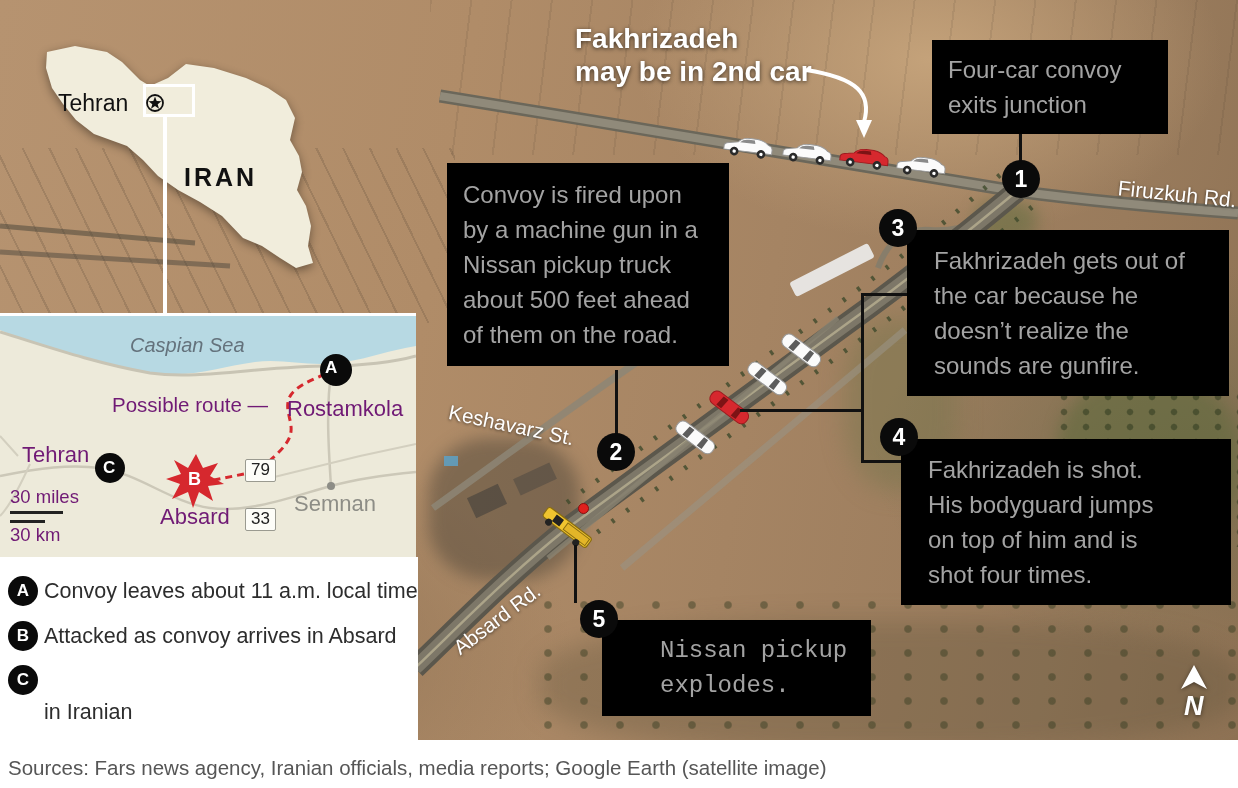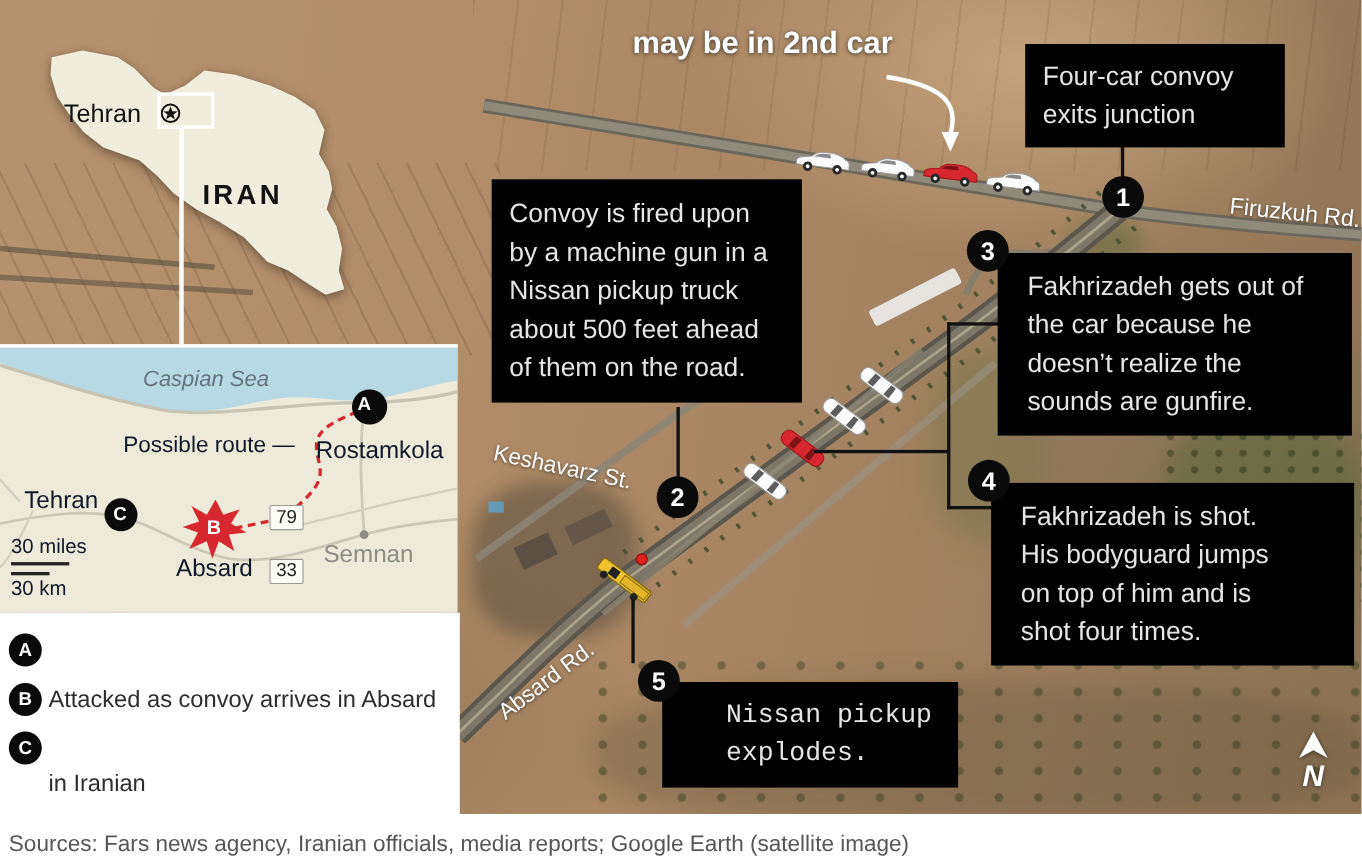--- a/index.html
+++ b/index.html
@@ -26,30 +26,30 @@
     background:radial-gradient(circle at 6px 5px, rgba(40,52,26,.55) 2.6px, rgba(0,0,0,0) 3.8px);
     background-size:22px 15px;}
   svg.layer{position:absolute;left:0;top:0;pointer-events:none;}
   
   .detailmap{position:absolute;left:0;top:313px;width:416px;height:244px;
     background:#edeada;border-top:3px solid #fff;}
   .legend{position:absolute;left:0;top:557px;width:418px;height:183px;background:#fff;}
   .sourcebar{position:absolute;left:0;top:740px;width:1238px;height:48px;background:#fff;}
   .sourcebar .src{position:absolute;left:8px;top:16px;font-size:20.5px;color:#565656;}
   
-  .mlabel{position:absolute;color:#0f172a;white-space:nowrap;}
+  .mlabel{position:absolute;color:#701a75;white-space:nowrap;}
   .shield{position:absolute;width:31px;height:23px;background:#fdfdf8;border:1.5px solid #9a9a90;
     border-radius:2px;color:#222;font-size:17px;text-align:center;line-height:20px;}
   .scalebar{position:absolute;height:2.5px;background:#222;}
   
   .lrow-badge{position:absolute;width:30px;height:30px;border-radius:50%;background:#0a0a0a;color:#fff;
     font-weight:bold;font-size:17px;text-align:center;line-height:30px;left:8px;}
   .ltext{position:absolute;left:44px;font-size:21.5px;color:#2d2d2d;white-space:nowrap;}
   
-  .callout{position:absolute;background:#000;color:#e5e5e5;font-size:24px;line-height:35px;}
+  .callout{position:absolute;background:#000;color:#a3a3a3;font-size:24px;line-height:35px;}
   .num{position:absolute;width:38px;height:38px;border-radius:50%;background:#0a0a0a;color:#fff;
     font-weight:bold;font-size:23px;text-align:center;line-height:38px;}
   .cline{position:absolute;background:#111;}
   .roadlabel{position:absolute;color:#fff;white-space:nowrap;
     text-shadow:0 1px 3px rgba(0,0,0,.55);}
   .fakh{position:absolute;left:575px;top:22px;color:#fff;font-weight:bold;font-size:28px;line-height:33px;
     text-shadow:0 1px 4px rgba(0,0,0,.65);}
   .inset-label{position:absolute;color:#111;white-space:nowrap;}
   .locator{position:absolute;left:143px;top:84px;width:52px;height:33px;border:3px solid #fff;}
   .vline{position:absolute;left:163px;top:117px;width:3.5px;height:199px;background:#fff;}
@@ -205,31 +205,33 @@
     <div class="mlabel" style="left:160px;top:188px;font-size:22px;">Absard</div>
     <div class="mlabel" style="left:294px;top:175px;font-size:22px;color:#8d8d86;">Semnan</div>
     <div class="mlabel" style="left:10px;top:170px;font-size:18.5px;">30 miles</div>
     <div class="scalebar" style="left:10px;top:195px;width:53px;"></div>
     <div class="scalebar" style="left:10px;top:204px;width:35px;"></div>
     <div class="mlabel" style="left:10px;top:208px;font-size:18.5px;">30 km</div>
   </div>
 
   <div class="legend">
     <div class="lrow-badge" style="top:19px;">A</div>
+    <div class="ltext" style="top:22px;">Convoy leaves about 11 a.m. local time</div>
     <div class="lrow-badge" style="top:64px;">B</div>
     <div class="ltext" style="top:67px;">Attacked as convoy arrives in Absard</div>
     <div class="lrow-badge" style="top:108px;">C</div>
     <div class="ltext" style="top:143px;">in Iranian</div>
   </div>
 
   <div class="sourcebar">
     <div class="src">Sources: Fars news agency, Iranian officials, media reports; Google Earth (satellite image)</div>
   </div>
 
   <div class="fakh">
+    <div>Fakhrizadeh</div>
     <div>may be in 2nd car</div>
   </div>
   <svg class="layer" width="1238" height="740">
     <path d="M806,70 C858,78 872,94 864,122" stroke="#fff" stroke-width="4" fill="none"></path>
     <polygon points="856,120 872,120 864,138" fill="#fff"></polygon>
   </svg>
 
   <div class="cline" style="left:1019px;top:126px;width:3px;height:36px;"></div>
   <div class="cline" style="left:615px;top:370px;width:3px;height:64px;"></div>
   <div class="cline" style="left:574px;top:545px;width:3px;height:58px;"></div>

